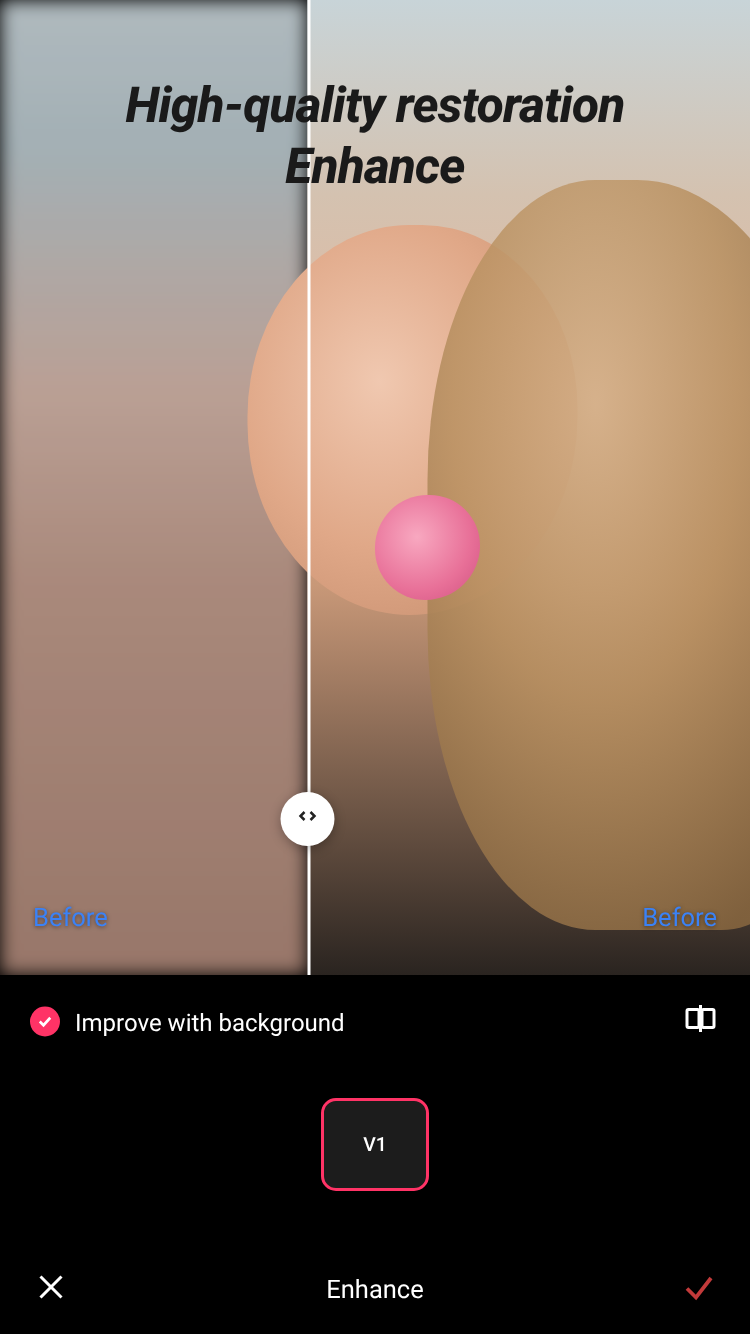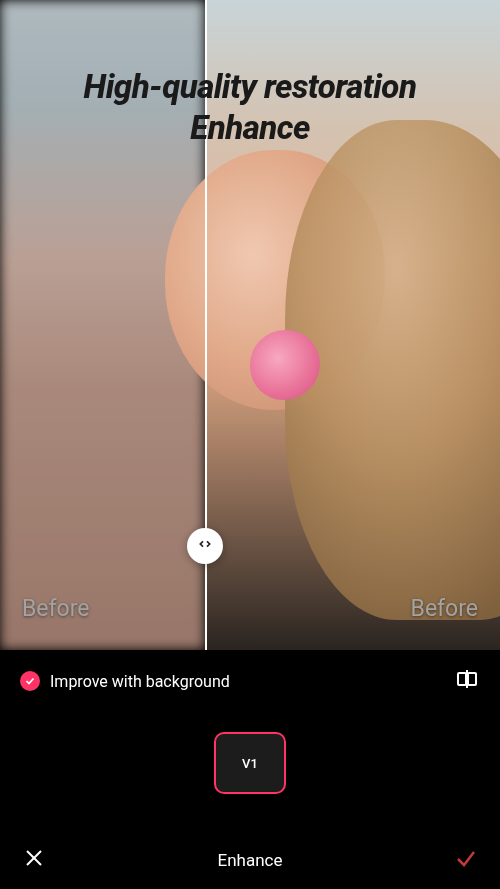--- a/index.html
+++ b/index.html
@@ -76,21 +76,20 @@
       left: 0;
       width: 100%;
       text-align: center;
       font-size: 33px;
       font-weight: 800;
       font-style: italic;
       color: #1a1a1a;
       line-height: 1.25;
       z-index: 10;
       letter-spacing: -0.5px;
-      margin-top: 16px;
     }
     .divider-line {
       position: absolute;
       top: 0;
       left: 41%;
       width: 2px;
       height: 100%;
       background: #fff;
       z-index: 5;
     }
@@ -109,22 +108,22 @@
       justify-content: center;
       box-shadow: 0 2px 8px rgba(0,0,0,0.3);
     }
     .divider-handle svg {
       width: 16px;
       height: 16px;
     }
     .label {
       position: absolute;
       bottom: 28px;
-      font-size: 23px;
-      color: #a3a3a3;
+      font-size: 17px;
+      color: #3b82f6;
       z-index: 6;
       text-shadow: 0 1px 3px rgba(0,0,0,0.5);
     }
     .label-before { left: 22px; }
     .label-after { right: 22px; }
 
     .controls {
       position: absolute;
       top: 650px;
       left: 0;

